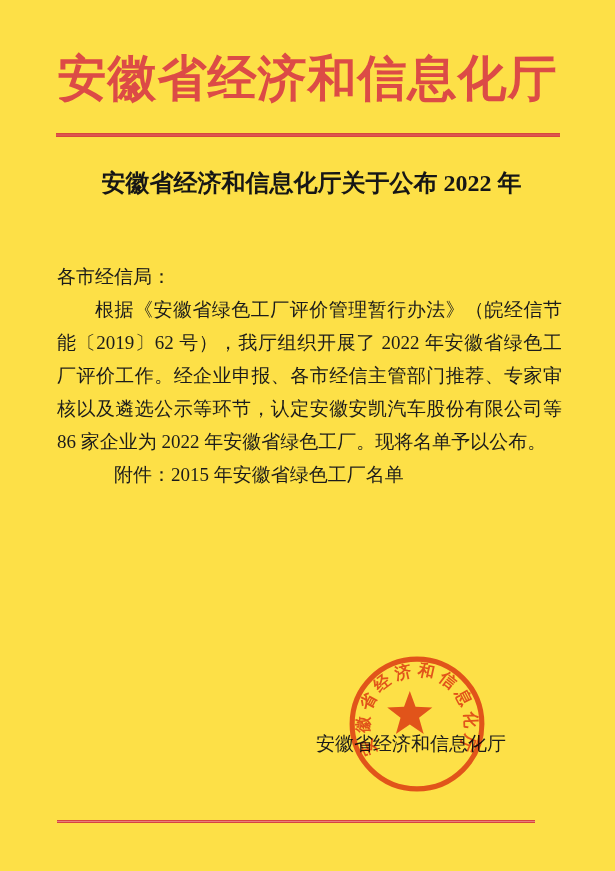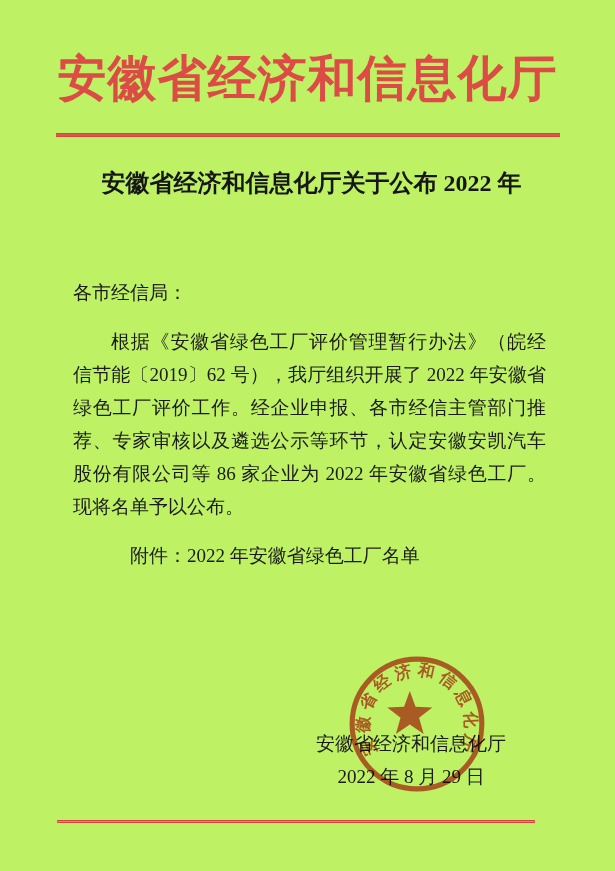--- a/index.html
+++ b/index.html
@@ -4,21 +4,21 @@
 <style>
   html,body{margin:0;padding:0;}
   body{
     background:#e9e9e9;
     font-family:"Liberation Serif","DejaVu Serif",serif;
   }
   .page{
     position:relative;
     width:615px;height:871px;
     margin:0 auto;
-    background:#bef264;
+    background:#fde047;
     overflow:hidden;
     box-shadow:0 0 4px rgba(0,0,0,.15);
   }
   
   .letterhead{
     position:absolute;top:50px;left:0;right:0;
     text-align:center;
     color:#dc4b46;
     font-weight:bold;
     font-size:49px;
@@ -41,21 +41,21 @@
     line-height:31px;
   }
   
   .body-text{
     position:absolute;top:260px;left:57px;width:505px;
     color:#1b1b1b;
     font-size:19px;
     line-height:33px;
     text-align:justify;
   }
-  .body-text p{margin:16px;}
+  .body-text p{margin:0;}
   .body-text .para{text-indent:2em;}
   .attachment{
     margin-top:13px;
     text-indent:3em;
   }
   
   .sig-block{
     position:absolute;top:727px;left:316px;width:190px;
     text-align:center;
     color:#1b1b1b;
@@ -90,26 +90,25 @@
 
   <div class="head-rule"></div>
 
   <div class="doc-title">
     <div>安徽省经济和信息化厅关于公布 2022 年</div>
   </div>
 
   <div class="body-text">
     <p>各市经信局：</p>
     <p class="para">根据《安徽省绿色工厂评价管理暂行办法》（皖经信节能〔2019〕62 号），我厅组织开展了 2022 年安徽省绿色工厂评价工作。经企业申报、各市经信主管部门推荐、专家审核以及遴选公示等环节，认定安徽安凯汽车股份有限公司等 86 家企业为 2022 年安徽省绿色工厂。现将名单予以公布。</p>
-    <p class="attachment">附件：2022 年安徽省绿色工厂名单</p>
+    <p class="attachment">附件：2015 年安徽省绿色工厂名单</p>
   </div>
 
   <div class="sig-block">
     <div>安徽省经济和信息化厅</div>
-    <div>2022 年 8 月 29 日</div>
   </div>
 
   <svg class="seal" viewBox="0 0 136 136" xmlns="http://www.w3.org/2000/svg">
     <circle cx="68" cy="68" r="63" fill="none" stroke="#e04a44" stroke-width="5"></circle>
     <polygon fill="#e04a44" points="61,36 66.6,51.3 82.9,51.9 70,61.9 74.5,77.6 61,68.5 47.5,77.6 52,61.9 39.1,51.9 55.4,51.3"></polygon>
     <path id="sealTextArc" d="M 30 96 A 47 47 0 1 1 106 96" fill="none"></path>
     <text font-size="16" fill="#e04a44" letter-spacing="4.5">
       <textPath href="#sealTextArc" startOffset="50%" text-anchor="middle">安徽省经济和信息化厅</textPath>
     </text>
   </svg>

